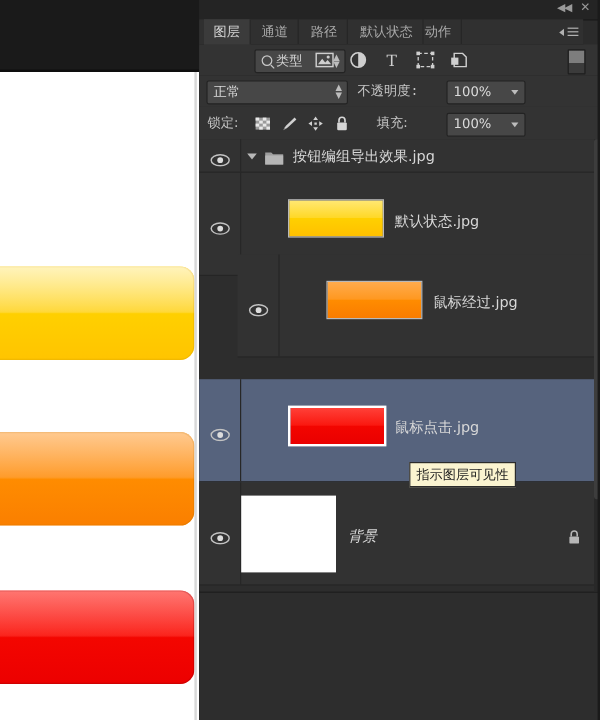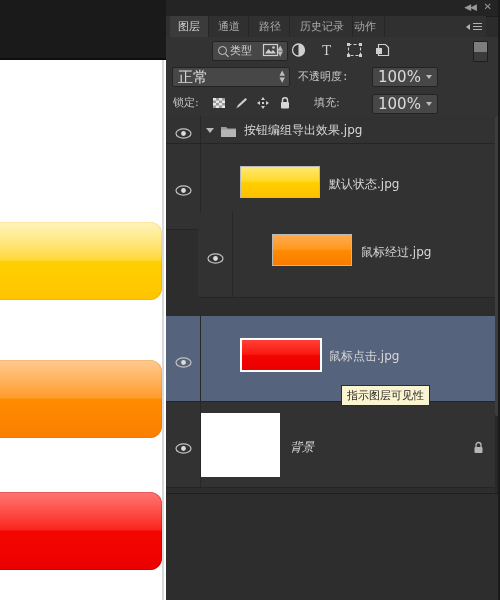--- a/index.html
+++ b/index.html
@@ -51,21 +51,21 @@
   #filter-select .ftxt{position:absolute;left:17px;top:2px;font-size:11px;color:#d2d2d2;line-height:14px;}
   #filter-select .spin{position:absolute;right:4px;top:3px;color:#bdbdbd;font-size:7px;line-height:6px;}
   .ficon{position:absolute;top:5px;width:17px;height:16px;color:#cfcfcf;}
   .ficon svg{display:block;}
   #filter-toggle{position:absolute;right:12px;top:4px;width:13px;height:19px;background:linear-gradient(to bottom,#7d7d7d 0 55%,#3b3b3b 55% 100%);border:1px solid #1e1e1e;border-radius:1px;}
 
   #proprow1{position:absolute;left:0;top:63px;width:334px;height:26px;background:#333;}
   #proprow2{position:absolute;left:0;top:89px;width:334px;height:27px;background:#333;border-bottom:1px solid #222;}
   .plabel{position:absolute;font-size:11px;color:#c7c7c7;line-height:14px;white-space:nowrap;}
   .pfield{position:absolute;background:#474747;border:1px solid #232323;border-radius:2px;}
-  .pfield .v{position:absolute;left:5px;top:2px;font-size:15px;color:#dcdcdc;line-height:14px;}
+  .pfield .v{position:absolute;left:5px;top:2px;font-size:11px;color:#dcdcdc;line-height:14px;}
   .pfield .spin{position:absolute;right:4px;top:2px;color:#bdbdbd;font-size:7px;line-height:7px;}
   .pfield .arr{position:absolute;right:5px;top:7px;width:0;height:0;border-left:3.5px solid transparent;border-right:3.5px solid transparent;border-top:4px solid #bdbdbd;}
   .lockicon{position:absolute;top:6px;width:14px;height:14px;}
 
   
   #layerlist{position:absolute;left:0;top:116px;width:370px;height:377px;background:#2d2d2d;}
   .lrow{position:absolute;left:0;width:334px;background:#323232;border-bottom:1px solid #252525;box-sizing:border-box;}
   .lrow.selected{background:#56637d;}
   .lrow .eyecell{position:absolute;left:0;top:0;width:34px;height:100%;border-right:1px solid #272727;}
   .eye{position:absolute;left:9px;top:50%;margin-top:-6px;width:17px;height:11px;}
@@ -112,21 +112,21 @@
 
     <div id="panel-top">
       <span class="winctl" id="ctl-collapse">◀◀</span>
       <span class="winctl" id="ctl-close">✕</span>
     </div>
 
     <div id="tabbar">
       <div class="tab active" style="left:4px;">图层</div>
       <div class="tab" style="left:44px;">通道</div>
       <div class="tab" style="left:85px;">路径</div>
-      <div class="tab" style="left:126px;">历史记录</div>
+      <div class="tab" style="left:126px;">默认状态</div>
       <div class="tab" style="left:180px;">动作</div>
       <div id="tab-menu">
         <span class="mtri"></span>
         <span class="mline" style="top:3px;"></span>
         <span class="mline" style="top:6px;"></span>
         <span class="mline" style="top:9px;"></span>
       </div>
     </div>
 
     <div id="filterbar">

